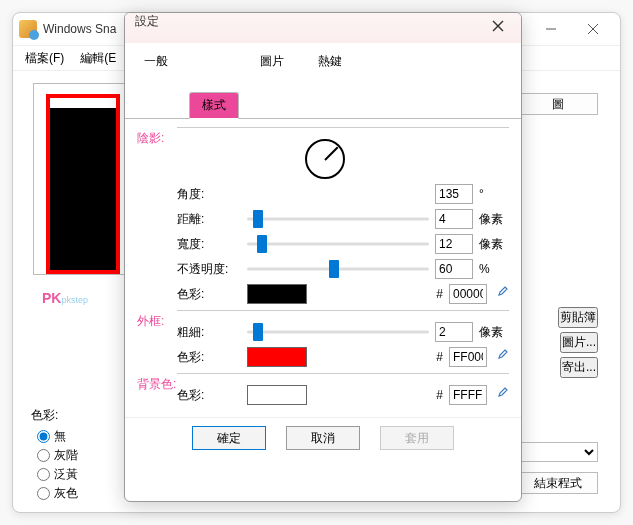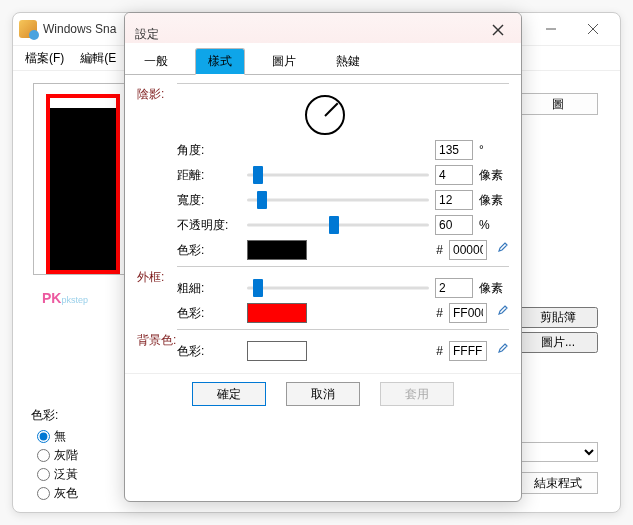--- a/index.html
+++ b/index.html
@@ -38,39 +38,39 @@
   .color-group .grp-title { margin-bottom:4px; }
   .radio-row { display:flex; align-items:center; gap:4px; margin:2px 0 2px 6px; }
   .radio-row input { accent-color:#0078d4; }
   
   .right-buttons { position:absolute; right:12px; top:14px; display:flex; flex-direction:column; gap:4px; width:80px;}
   .right-buttons button, .bottom-btns button { height:22px; border:1px solid #bbb; background:#fdfdfd; padding:0 6px; cursor:pointer; }
   .right-buttons button:disabled { color:#999; }
   .bottom-btns { position:absolute; right:12px; bottom:8px; display:flex; flex-direction:column; gap:4px; width:80px; }
   .combo-row { position:absolute; right:12px; bottom:40px; width:80px; }
   .combo-row select { width:100%; height:20px; border:1px solid #bbb; background:#fff; }
-  .main-mid-btns { position:absolute; right:12px; top:228px; display:flex; flex-direction:column; gap:4px; width:80px;}
+  .main-mid-btns { position:absolute; right:12px; top:228px; display:flex; flex-direction:column; gap:4px; width:80px;align-items:flex-end;}
   
   
   .modal {
     position:absolute; left:124px; top:12px; width:398px; height:490px;
     background:#fff; border:1px solid #999; border-radius:6px; box-shadow: 0 4px 20px rgba(0,0,0,0.2);
     overflow:hidden;
   }
-  .modal-title { height:30px; display:flex; align-items:flex-end; padding:0 10px; background:linear-gradient(#fdf4f4,#fceeee); }
+  .modal-title { height:30px; display:flex; align-items:flex-start; padding:0 10px; background:linear-gradient(#fdf4f4,#fceeee); }
   .modal-title .t { flex:1; color:#333; }
   .modal-close { width:26px; height:26px; display:flex; align-items:center; justify-content:center; cursor:pointer; }
   .modal-close svg { width:12px;height:12px; }
   
-  .tabs { display:flex; border-bottom:1px solid #bbb; padding:4px 6px 0 6px; gap:14px; }
+  .tabs { display:flex; border-bottom:1px solid #bbb; padding:4px 6px 0 6px; gap:8px; }
   .tab { padding:4px 12px; border:1px solid transparent; border-bottom:none; cursor:pointer; position:relative; top:1px;}
-  .tab.active { border:1px solid #bbb; border-bottom:1px solid #fff; background:#0ea5e9; border-radius:3px 3px 0 0;}
+  .tab.active { border:1px solid #bbb; border-bottom:1px solid #fff; background:#ec4899; border-radius:3px 3px 0 0;margin-top:44px;}
   
   .modal-content { padding:8px 12px 6px 12px; }
-  .section-label { margin:4px 0 2px 0; color:#7f1d1d; }
+  .section-label { margin:4px 0 2px 0; color:#ec4899; }
   .section-box { border-top:1px solid #ccc; margin:0 0 6px 40px; padding-top:6px;}
   .section-wrap { position:relative; }
   .section-wrap .section-label { position:absolute; left:0; top:-1px; }
   
   .row { display:flex; align-items:center; gap:6px; margin:5px 0; }
   .row .lbl { width:64px; text-align:left; padding-right:4px; }
   .row input[type=text] { width:38px; height:20px; border:1px solid #aaa; padding:0 3px; text-align:left; }
   .row .hexin { width:60px; }
   .row .unit { width:30px; }
   
@@ -140,20 +140,21 @@
           <span>灰色</span>
         </label>
     </div>
 
     <div class="right-buttons">
       <button>圖</button>
     </div>
     <div class="main-mid-btns">
       <button>剪貼簿</button>
       <button>圖片...</button>
+      <button>寄出...</button>
     </div>
     <div class="combo-row"><select></select></div>
     <div class="bottom-btns">
       <button>結束程式</button>
     </div>
   </div>
 </div>
 
 <div class="modal">
   <div class="modal-title">

